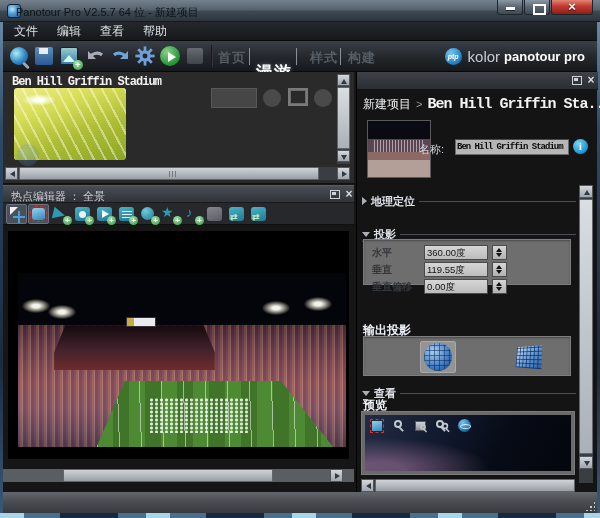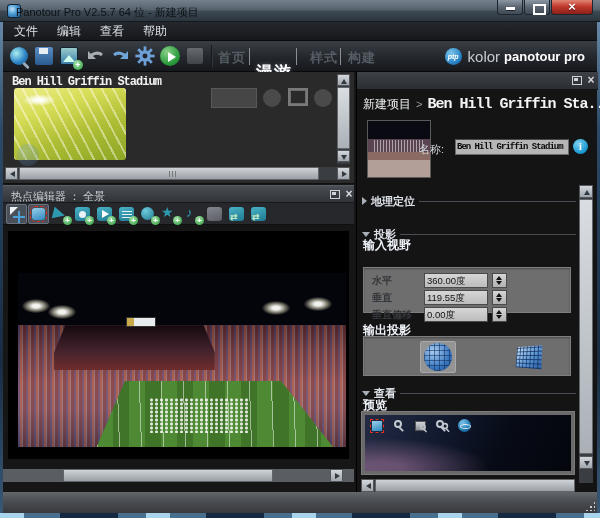--- a/index.html
+++ b/index.html
@@ -373,21 +373,21 @@
         <span class="sline"></span>
       </div>
       <div class="sect" style="top:155px">
         <span class="arrow-d"></span>
         <span class="slabel">投影</span>
         <span class="sline"></span>
       </div>
 
       <div class="subhead" style="top:165px">输入视野</div>
 
-      <div class="groupbox" style="top:195px;height:46px">
+      <div class="groupbox" style="top:167px;height:46px">
         <div class="fov-row" style="top:5px">
           <span class="fov-label">水平</span>
           <span class="fov-field">360.00度</span>
           <span class="spin">
               <span class="su"></span>
               <span class="sd"></span>
             </span>
         </div>
         <div class="fov-row" style="top:22px">
           <span class="fov-label">垂直</span>

